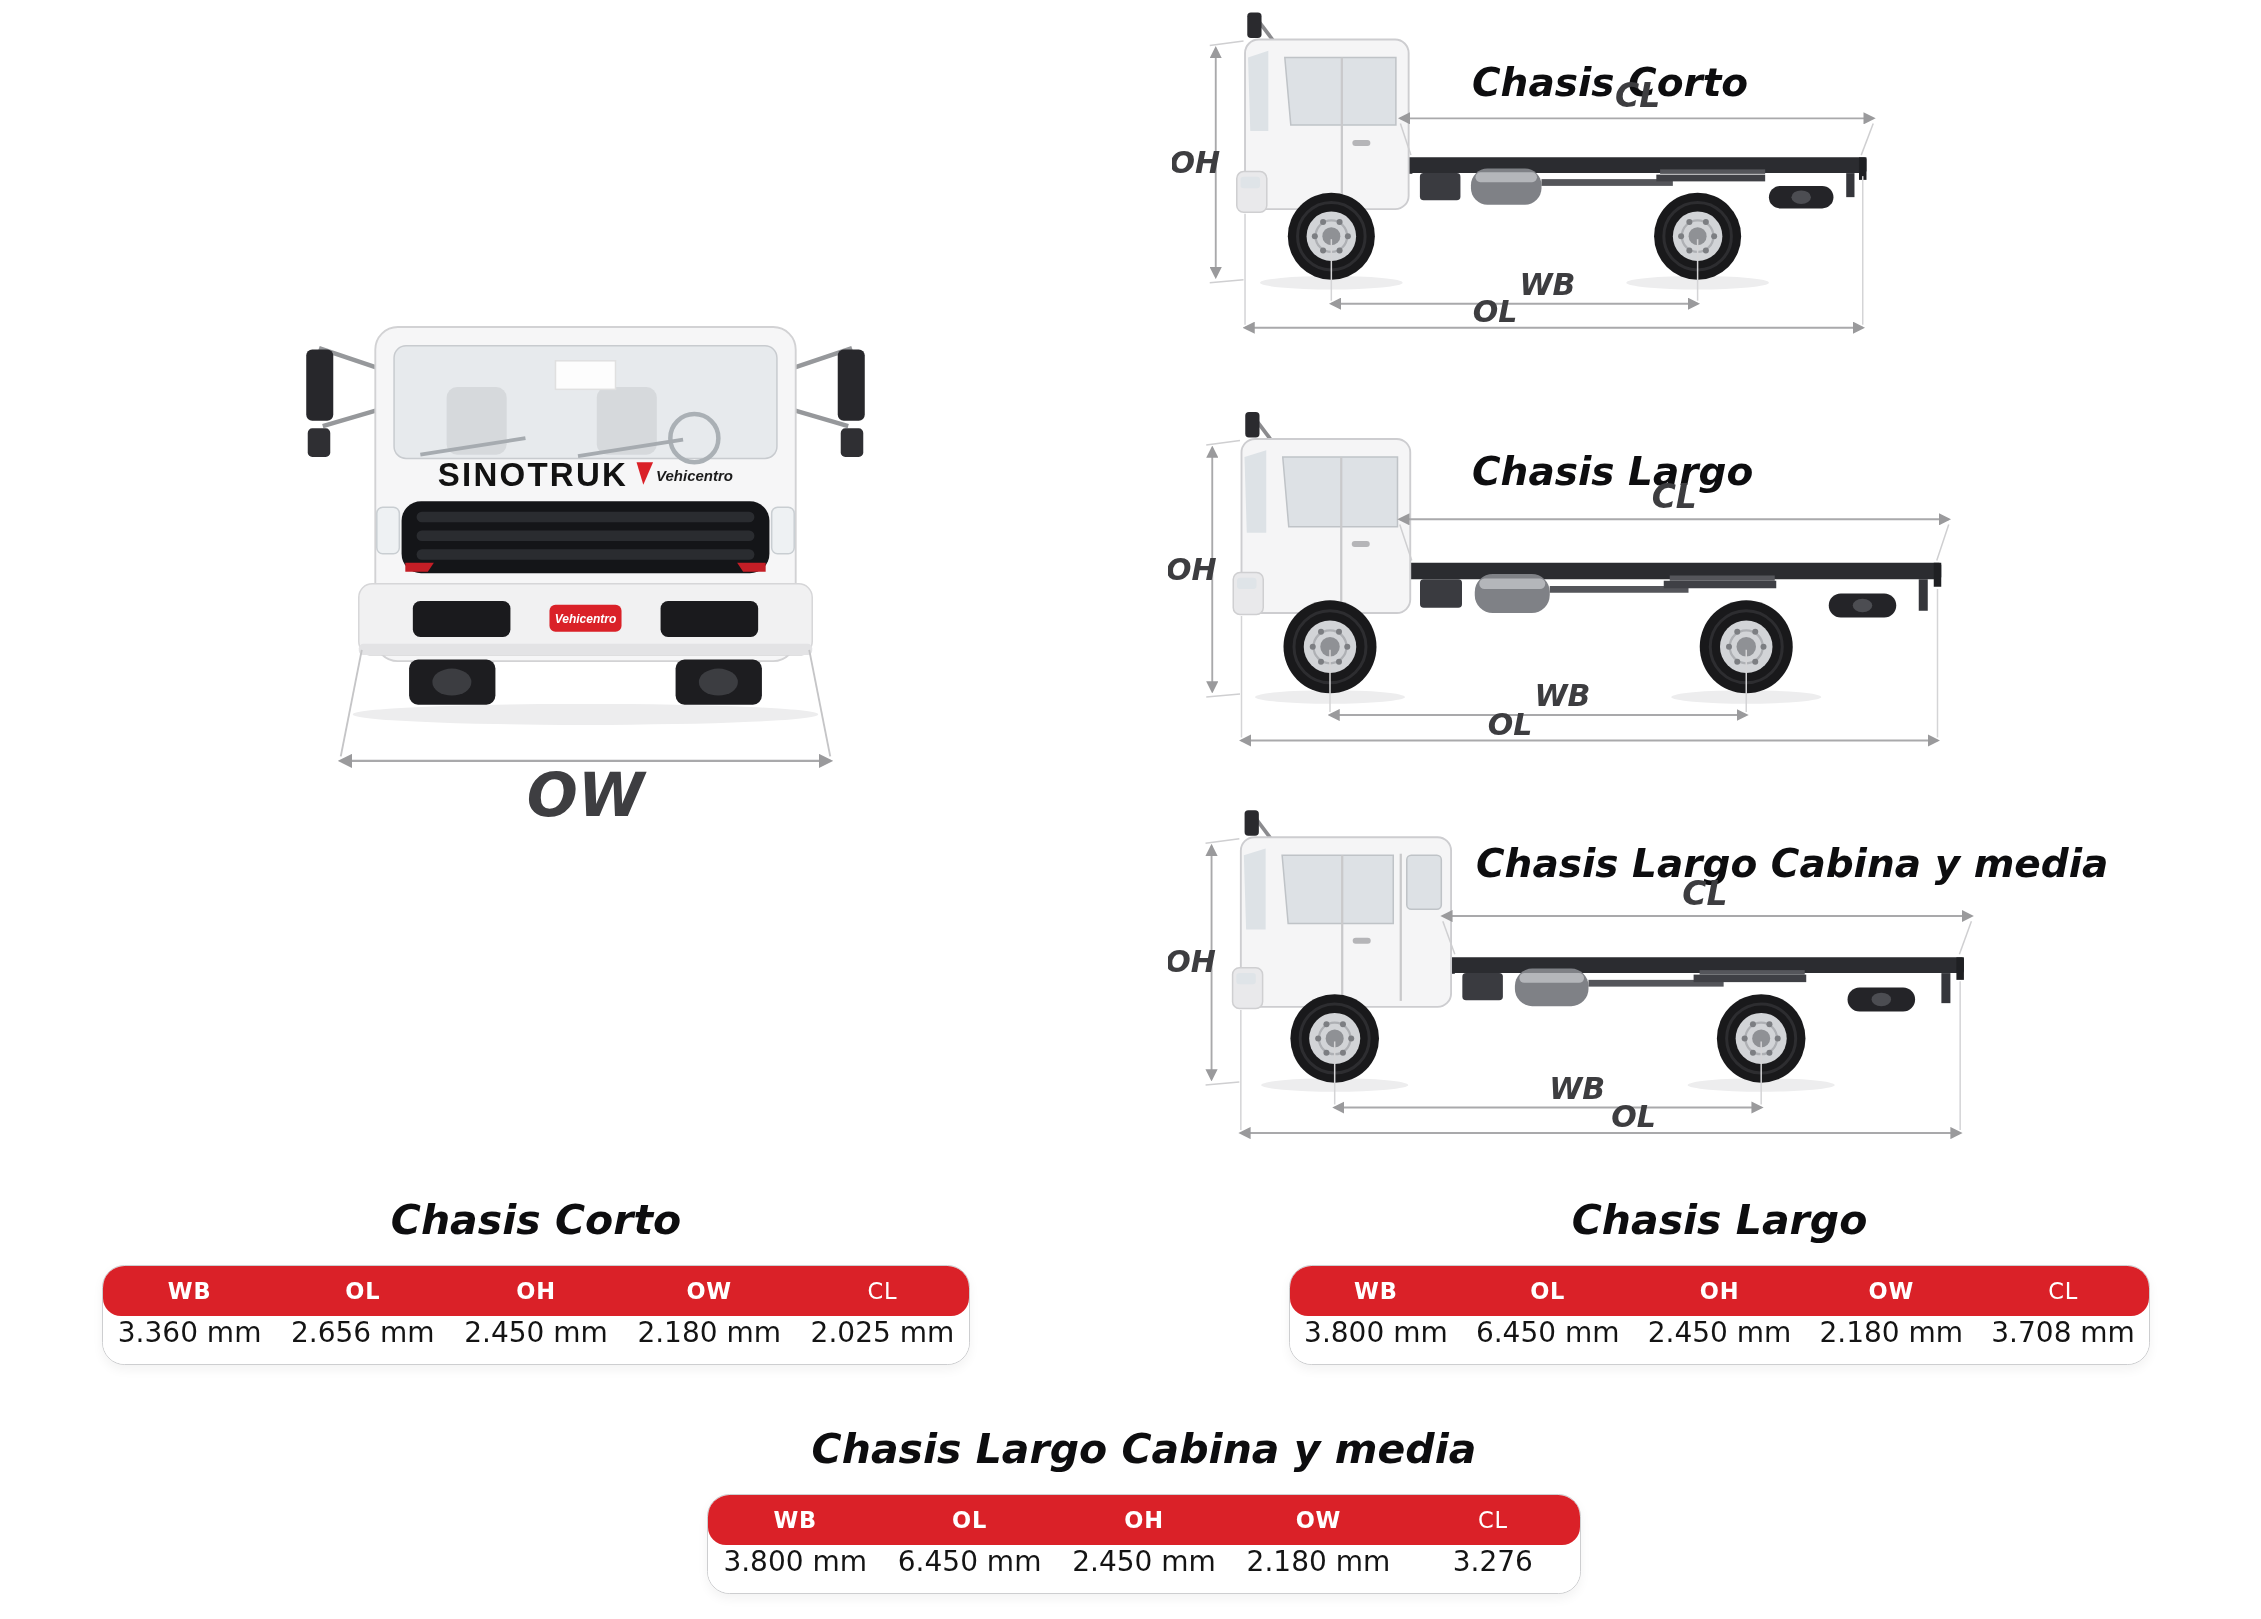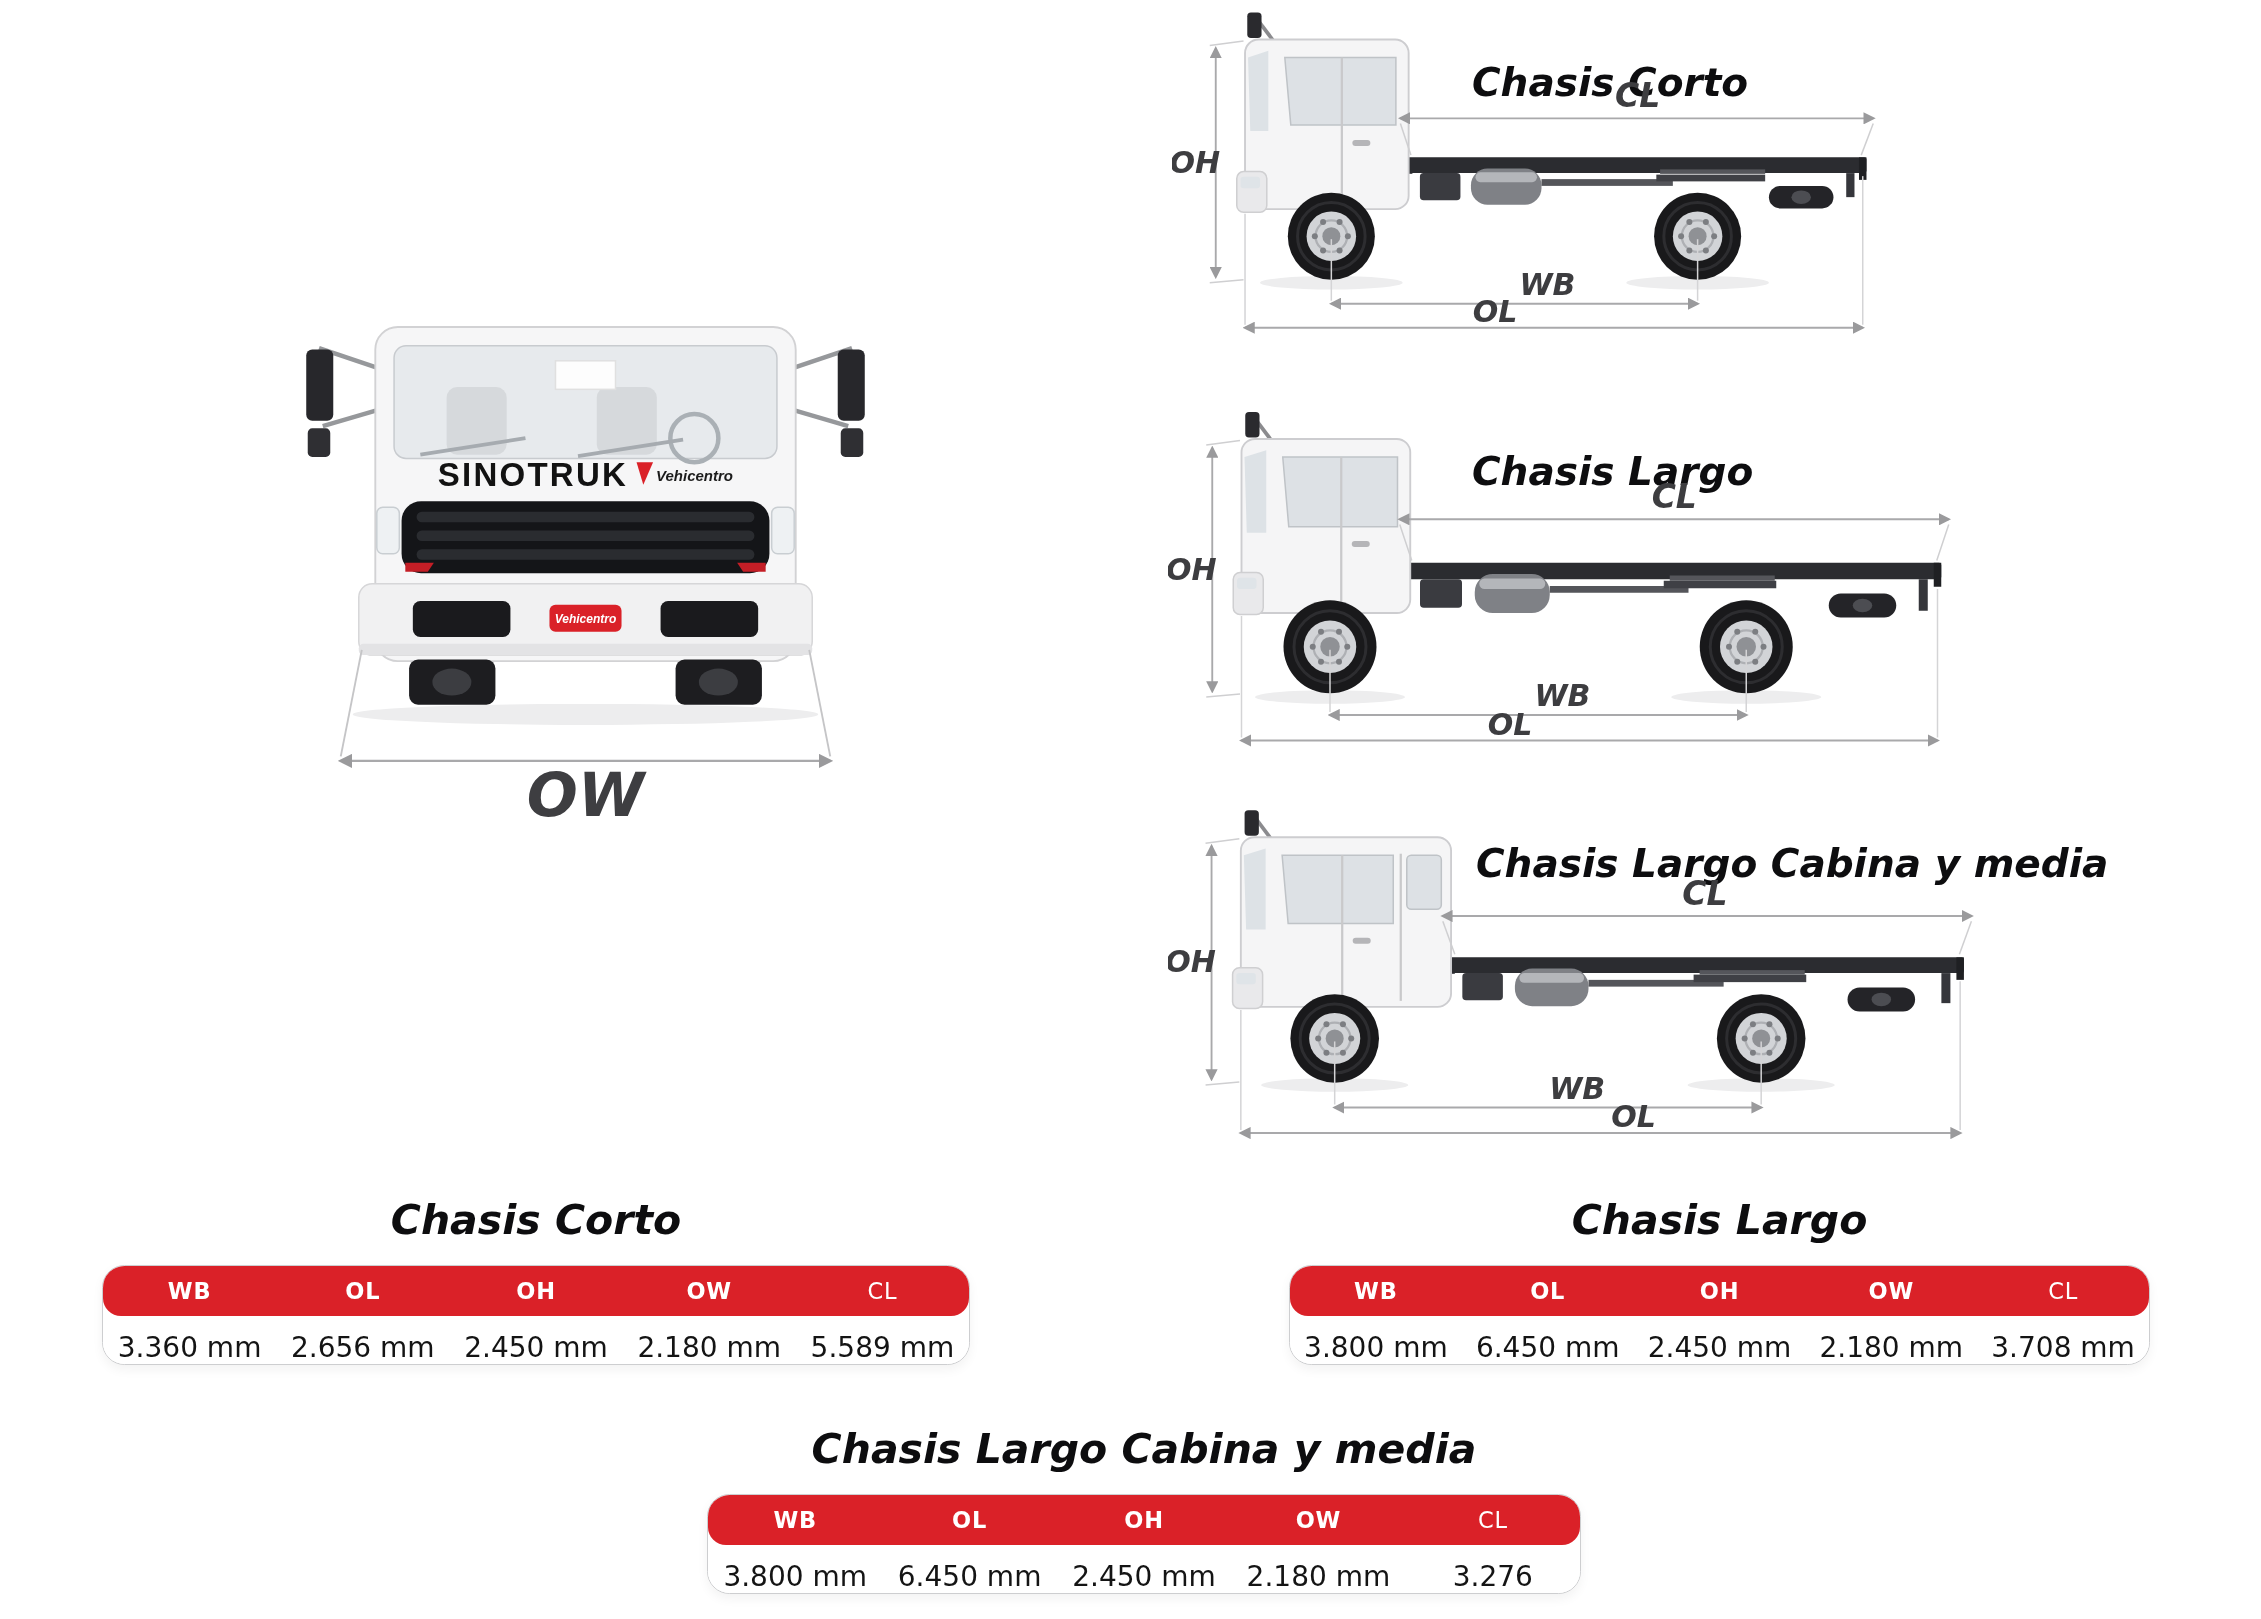--- a/index.html
+++ b/index.html
@@ -6,21 +6,21 @@
   body{font-family:"DejaVu Sans", sans-serif;}
   #canvas{position:relative;width:2261px;height:1619px;background:#fff;overflow:hidden;}
   .abs{position:absolute;}
   .sv-title{position:absolute;font:italic 700 39px "DejaVu Sans",sans-serif;color:#0d0d0f;letter-spacing:0px;white-space:nowrap;}
   .spec{position:absolute;}
   .spec-title{text-align:center;font:italic 700 41px "DejaVu Sans",sans-serif;color:#0d0d0f;margin-bottom:21px;white-space:nowrap;}
   .spec-table{border:1.5px solid #cdced0;border-radius:22.5px;background:#fff;overflow:hidden;box-shadow:0 4.5px 10.5px rgba(0,0,0,.05);}
   .spec-head{display:flex;background:#da2128;border-radius:18px;height:50px;align-items:center;}
   .spec-th{flex:1;text-align:center;color:#ffffff;font-weight:700;font-size:22.5px;letter-spacing:0.8px;}
   .spec-th.light{font-weight:400;}
-  .spec-vals{display:flex;height:48px;align-items:flex-end;background:#fff;}
+  .spec-vals{display:flex;height:48px;align-items:flex-start;background:#fff;}
   .spec-td{flex:1;text-align:center;font-size:28px;color:#141414;white-space:nowrap;}
   svg text{font-family:"DejaVu Sans",sans-serif;}
   .dim{font:italic 600 40px "DejaVu Sans",sans-serif;fill:#3d3d40;text-anchor:middle;}
   .dim-lg{font:italic 600 44px "DejaVu Sans",sans-serif;fill:#3d3d40;text-anchor:middle;}
   .dim-xl{font:italic 600 80px "DejaVu Sans",sans-serif;fill:#3e3e41;text-anchor:middle;}
   .brand-txt{font:700 44px "Liberation Sans",sans-serif;letter-spacing:3px;fill:#121212;text-anchor:middle;}
   .logo-txt{font:italic 700 20px "Liberation Sans",sans-serif;fill:#1c1c1c;}
   .badge-txt{font:italic 700 16px "Liberation Sans",sans-serif;fill:#ffffff;text-anchor:middle;}
 </style>
 </head>
@@ -336,21 +336,21 @@
         <div class="spec-th">OL</div>
         <div class="spec-th">OH</div>
         <div class="spec-th">OW</div>
         <div class="spec-th light">CL</div>
       </div>
       <div class="spec-vals">
         <div class="spec-td">3.360 mm</div>
         <div class="spec-td">2.656 mm</div>
         <div class="spec-td">2.450 mm</div>
         <div class="spec-td">2.180 mm</div>
-        <div class="spec-td">5.589 mm</div>
+        <div class="spec-td">2.025 mm</div>
       </div>
     </div>
   </div>
 
   <div class="spec" style="left:1289px;top:1196px;width:861px;">
     <div class="spec-title">Chasis Largo</div>
     <div class="spec-table">
       <div class="spec-head">
         <div class="spec-th">WB</div>
         <div class="spec-th">OL</div>

